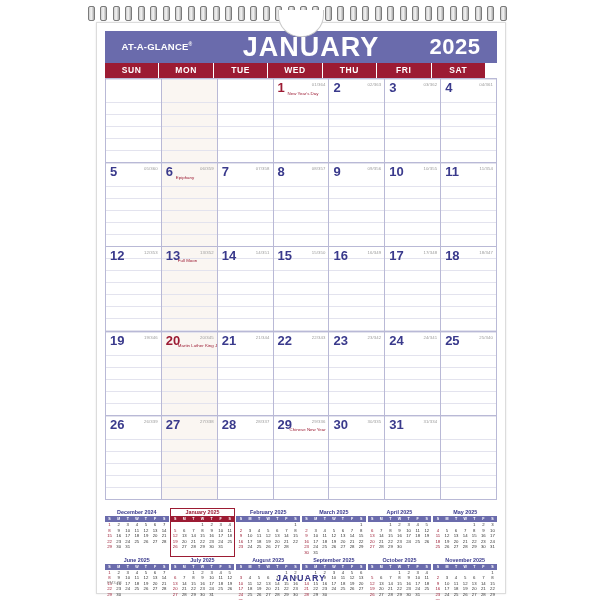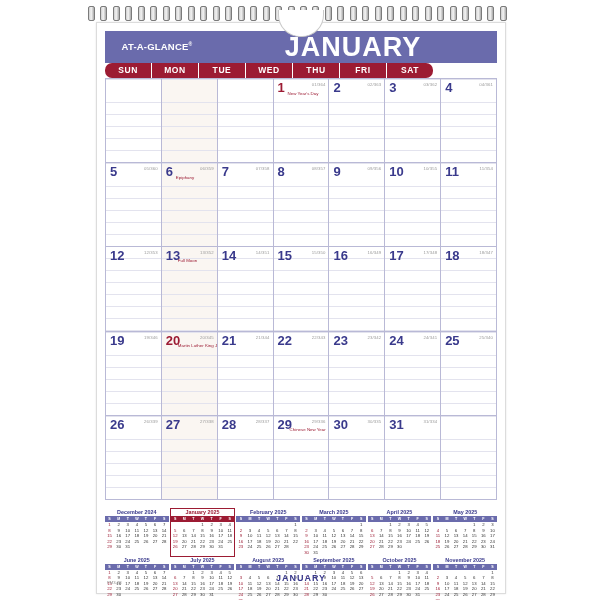--- a/index.html
+++ b/index.html
@@ -98,25 +98,24 @@
     font-weight: bold;
     color: #ffffff;
     letter-spacing: 0.5px;
   }
 
   
   .dow-row {
     position: absolute;
     left: 8px;
     top: 40px;
-    width: 328px;
+    width: 380px;
     height: 15px;
     display: flex;
     background: #9c1b33;
-    border-radius: 7px;
   }
   .dow {
     flex: 1 1 0;
     text-align: center;
     color: #ffffff;
     font-size: 8.5px;
     font-weight: bold;
     letter-spacing: 0.6px;
     line-height: 15px;
     border-right: 1px solid #ffffff;
@@ -311,20 +310,21 @@
     </div>
   <div class="hang-hole"></div>
 
   <div class="sheet">
 
     <div class="masthead">
       <div class="brand">
         <span>AT-A-GLANCE</span><sup>®</sup>
       </div>
       <div class="month-title">JANUARY</div>
+      <div class="year-title">2025</div>
     </div>
 
     <div class="dow-row">
       <div class="dow">SUN</div>
       <div class="dow">MON</div>
       <div class="dow">TUE</div>
       <div class="dow">WED</div>
       <div class="dow">THU</div>
       <div class="dow">FRI</div>
       <div class="dow">SAT</div>

